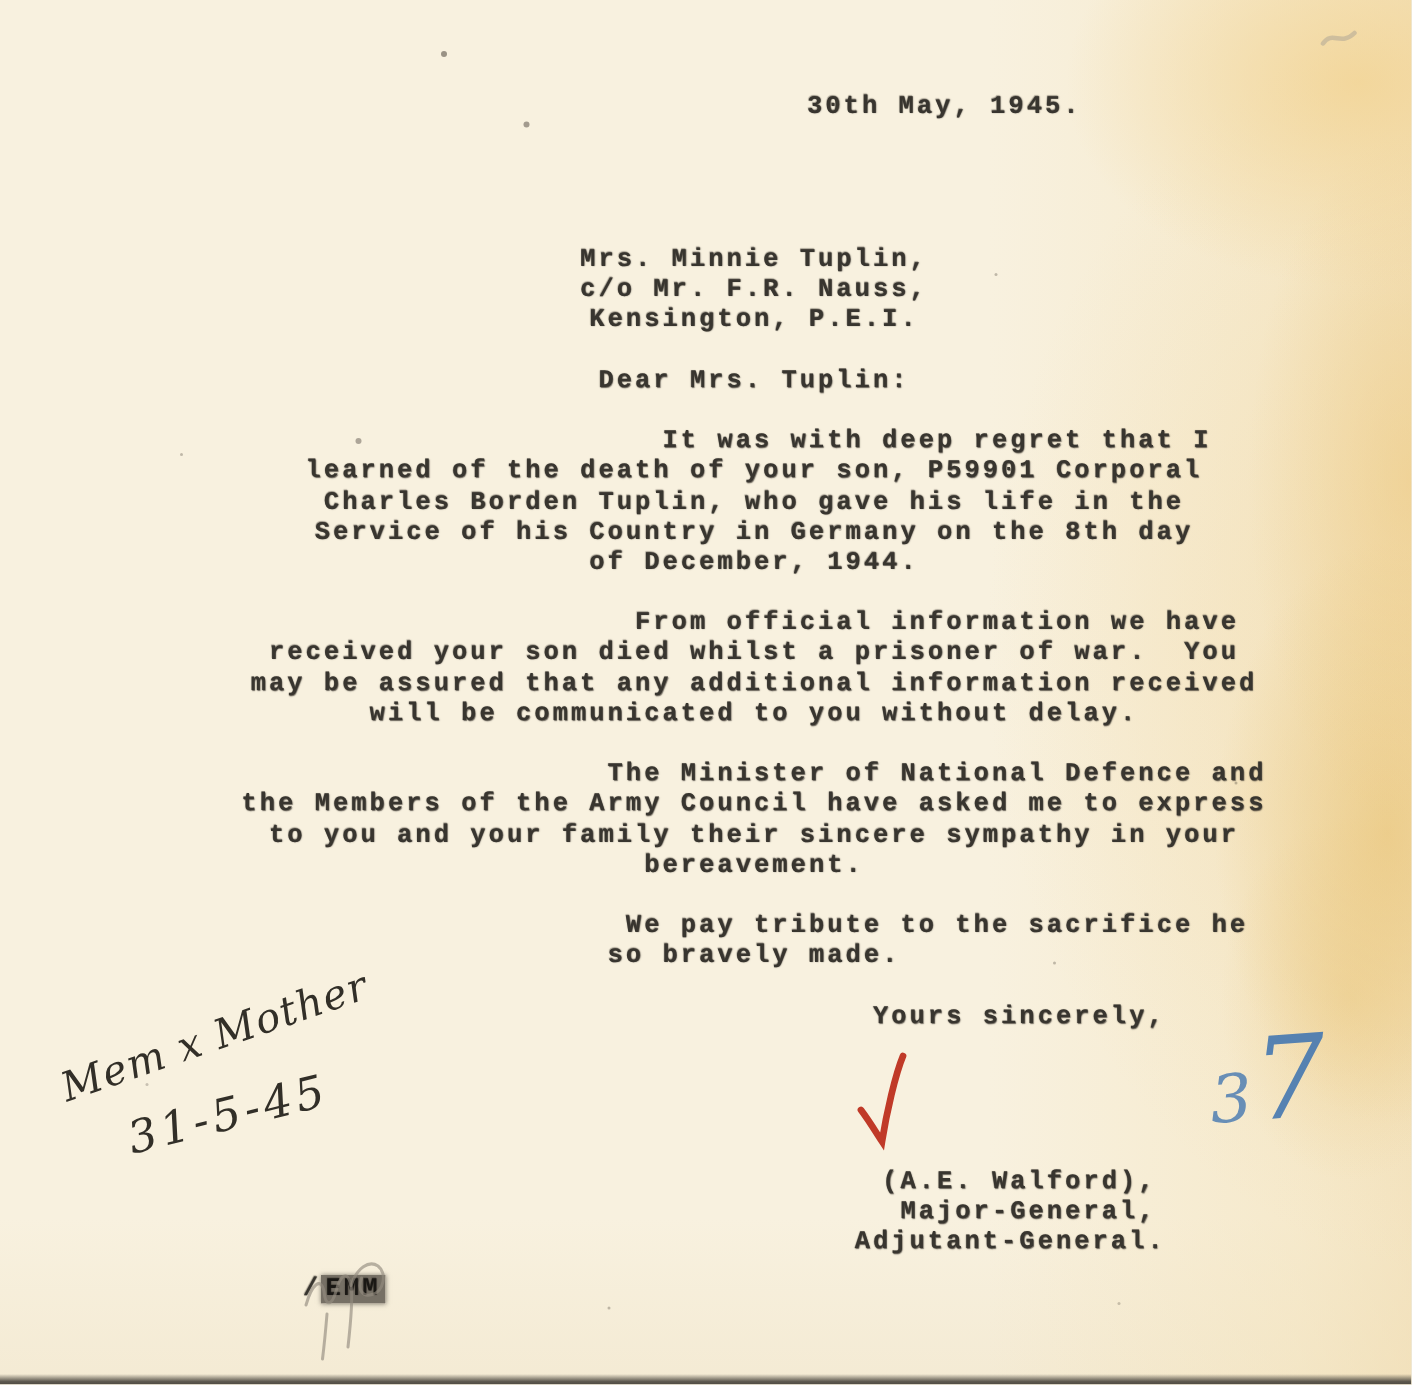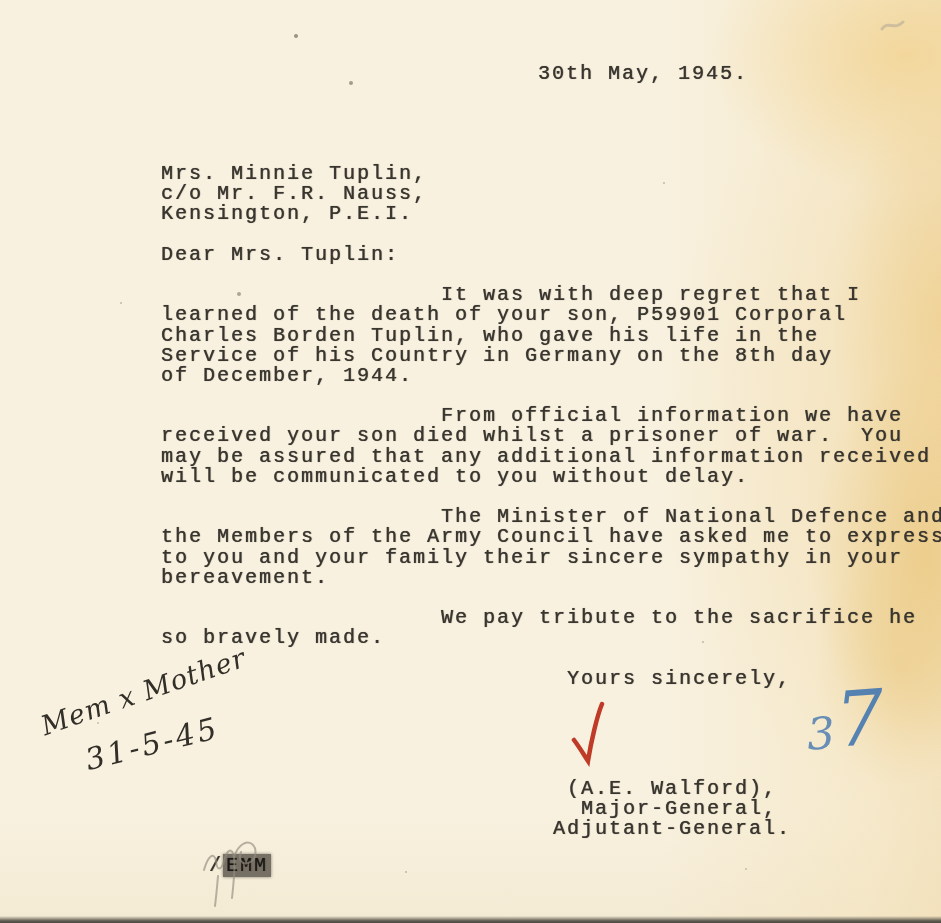--- a/index.html
+++ b/index.html
@@ -13,27 +13,27 @@
       radial-gradient(ellipse 150px 320px at 940px 320px, rgba(237,201,128,.55), rgba(237,201,128,0) 72%),
       radial-gradient(ellipse 160px 270px at 925px 555px, rgba(233,196,118,.65), rgba(233,196,118,0) 72%),
       radial-gradient(ellipse 120px 170px at 900px 665px, rgba(236,203,134,.50), rgba(236,203,134,0) 72%),
       radial-gradient(ellipse 420px 540px at 985px 430px, rgba(240,212,156,.45), rgba(240,212,156,0) 78%),
       linear-gradient(to right, rgba(250,245,232,0) 70%, rgba(243,224,180,.45) 92%, rgba(240,217,168,.55) 100%),
       linear-gradient(to bottom, rgba(250,245,232,0) 88%, rgba(236,222,190,.35) 100%);
     font-family:"Liberation Mono", monospace;
   }
   .typed{
     color:var(--ink);
-    font-size:20px;
-    font-weight:400;
+    font-size:17px;
+    font-weight:700;
     letter-spacing:2px;
     text-shadow:0.4px 0.4px 0.8px rgba(55,50,43,.75), -0.3px -0.2px 0.6px rgba(55,50,43,.4);
   }
   #date-line{position:absolute;left:538px;top:62px;white-space:pre;}
-  #letter-body{position:absolute;left:161px;top:164px;white-space:pre;}
+  #letter-body{position:absolute;left:161px;top:164px;white-space:pre;text-align:center;}
   #letter-body .line{height:20.2px;line-height:20.2px;}
   
   #letter-body .line:nth-child(31),
   #letter-body .line:nth-child(32),
   #letter-body .line:nth-child(33){position:relative;top:9px;}
   #typist-initials{position:absolute;left:153px;top:831px;white-space:pre;}
   #typist-initials .struck{
     background:rgba(38,34,29,.62);
     color:rgba(24,22,19,.95);
     filter:blur(.5px);

